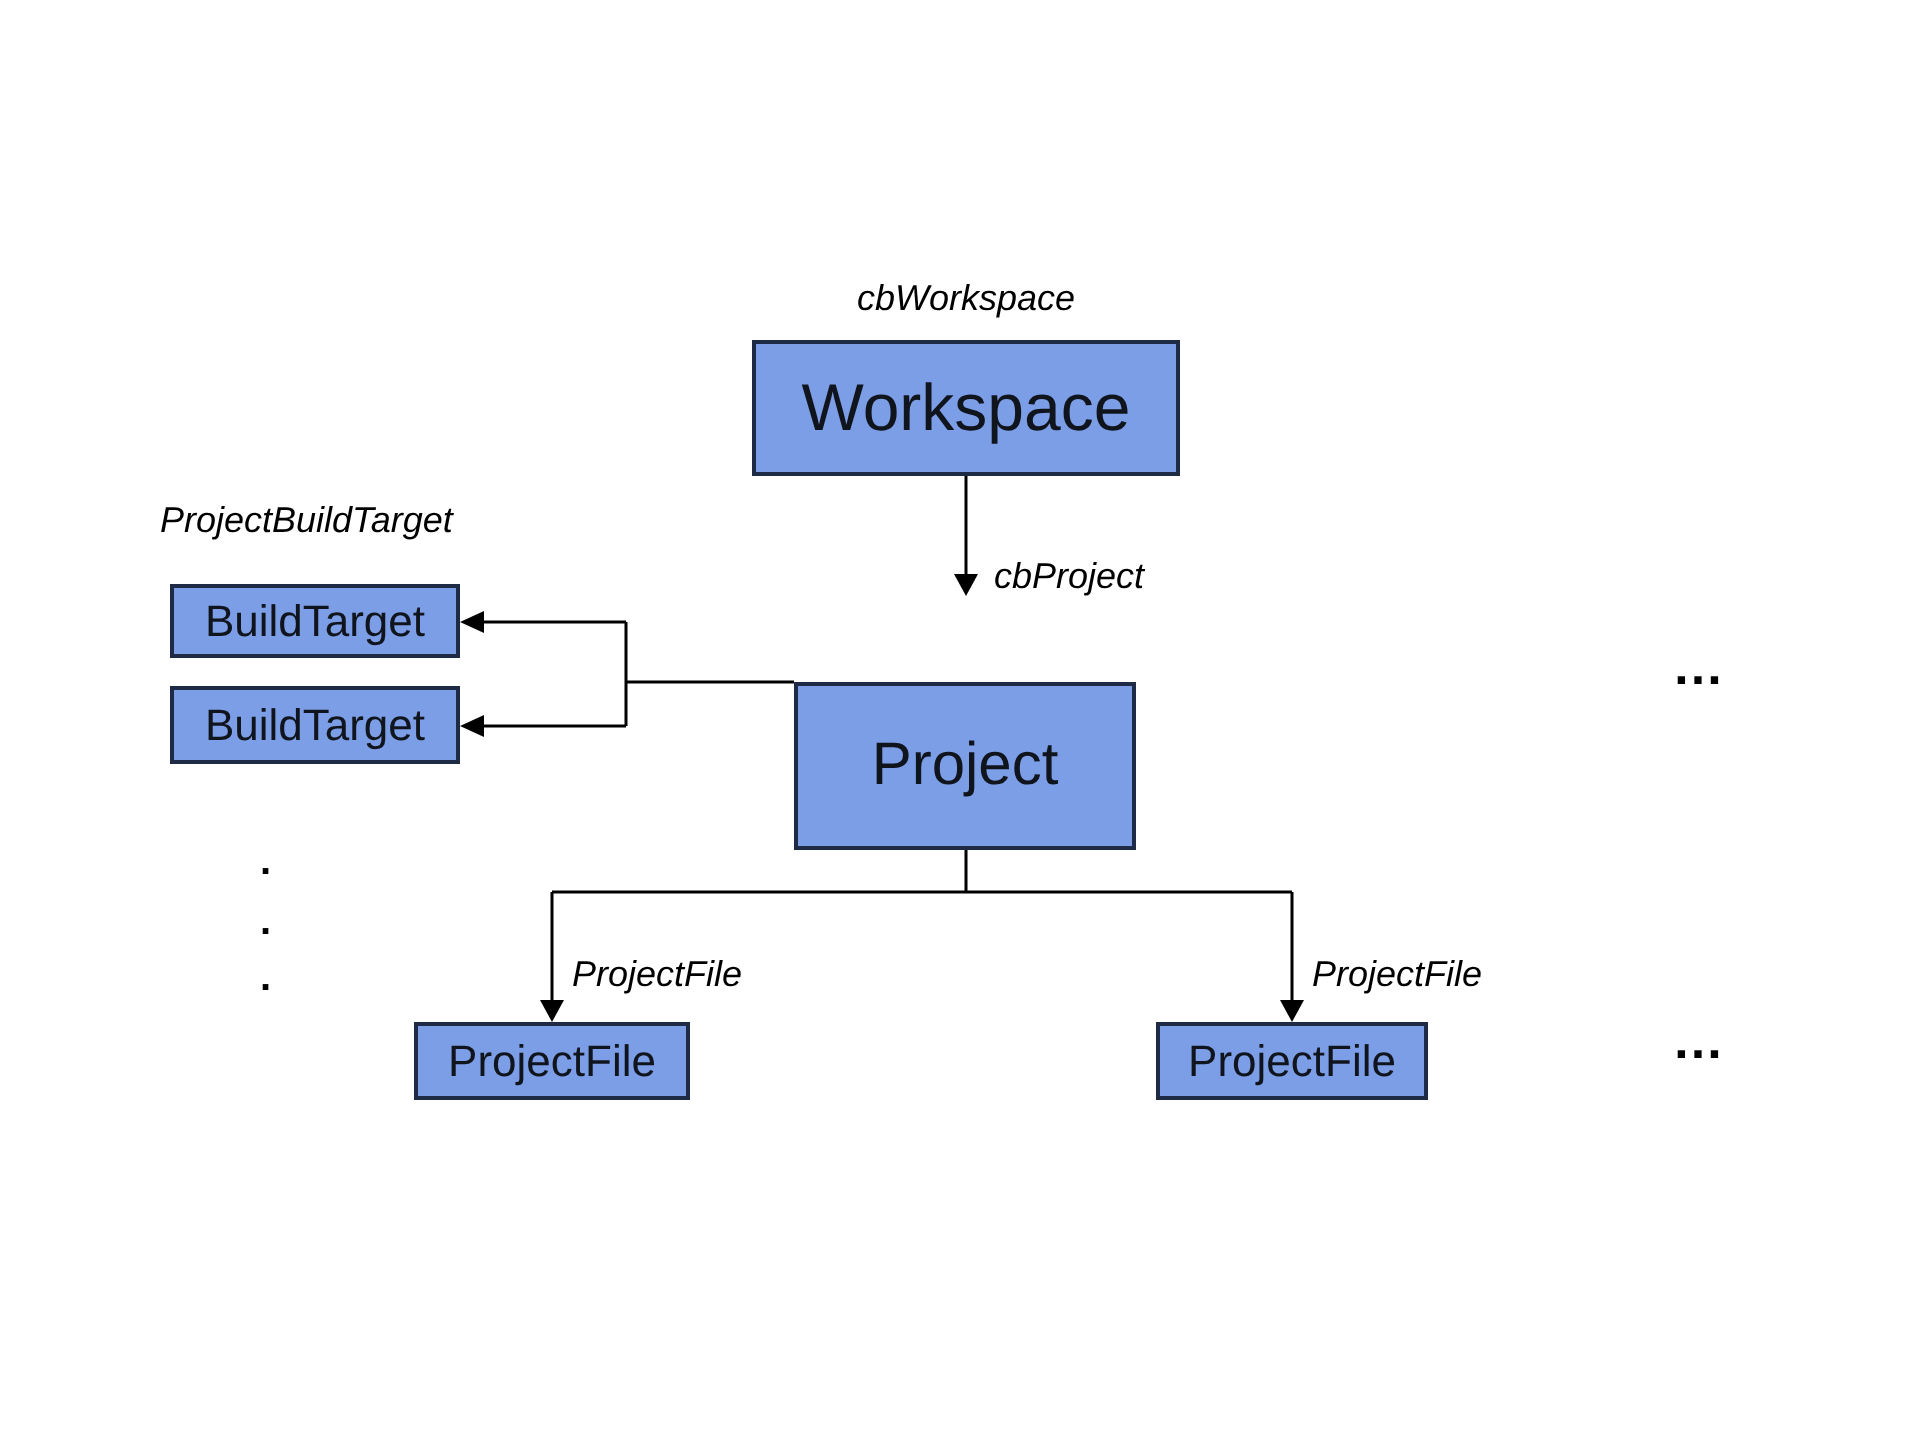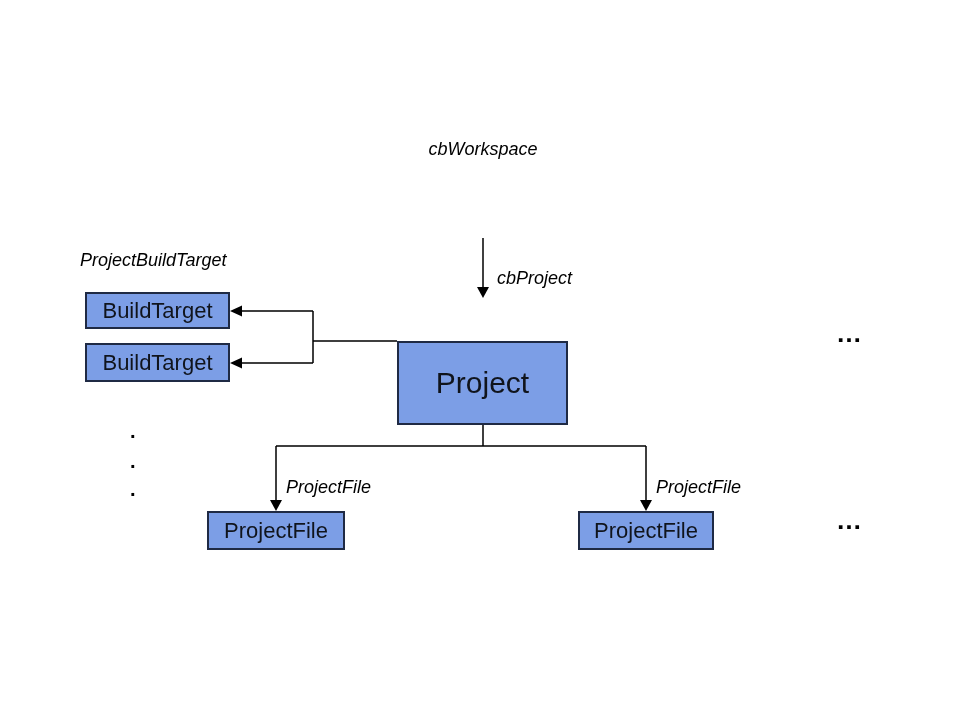--- a/index.html
+++ b/index.html
@@ -54,21 +54,21 @@
   .n-pf2       { left: 578px; top: 511px; width: 136px; height: 39px; font-size: 22px; }
 
   .label {
     position: absolute;
     font-style: italic;
     font-size: 18px;
     color: #000;
     white-space: nowrap;
   }
   .lbl-cbworkspace { left: 376px; top: 139px; width: 214px; text-align: center; }
-  .lbl-cbproject   { left: 497px; top: 268px; }
+  .lbl-cbproject   { left: 497px; top: 278px; }
   .lbl-pbt         { left:  80px; top: 250px; }
   .lbl-pf-left     { left: 286px; top: 477px; }
   .lbl-pf-right    { left: 656px; top: 477px; }
 
   .ellipsis {
     position: absolute;
     font-size: 26px;
     font-weight: bold;
     color: #000;
     letter-spacing: 1px;
@@ -106,20 +106,21 @@
     <polygon class="arrow" points="276,511 270,500 282,500"></polygon>
     <polygon class="arrow" points="646,511 640,500 652,500"></polygon>
   </svg>
 
   <div class="label lbl-cbworkspace">cbWorkspace</div>
   <div class="label lbl-cbproject">cbProject</div>
   <div class="label lbl-pbt">ProjectBuildTarget</div>
   <div class="label lbl-pf-left">ProjectFile</div>
   <div class="label lbl-pf-right">ProjectFile</div>
 
+  <div class="node n-workspace">Workspace</div>
   <div class="node n-project">Project</div>
   <div class="node n-bt1">BuildTarget</div>
   <div class="node n-bt2">BuildTarget</div>
   <div class="node n-pf1">ProjectFile</div>
   <div class="node n-pf2">ProjectFile</div>
 
   <div class="ellipsis e-mid">…</div>
   <div class="ellipsis e-bottom">…</div>
   <div class="vdot vd1">.</div>
   <div class="vdot vd2">.</div>

